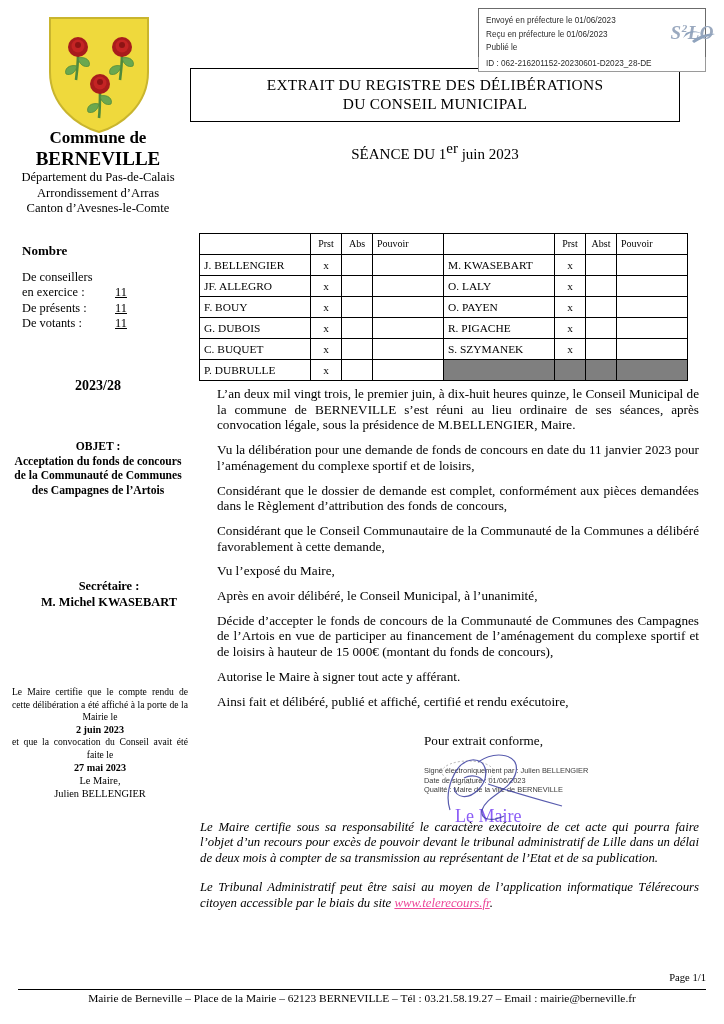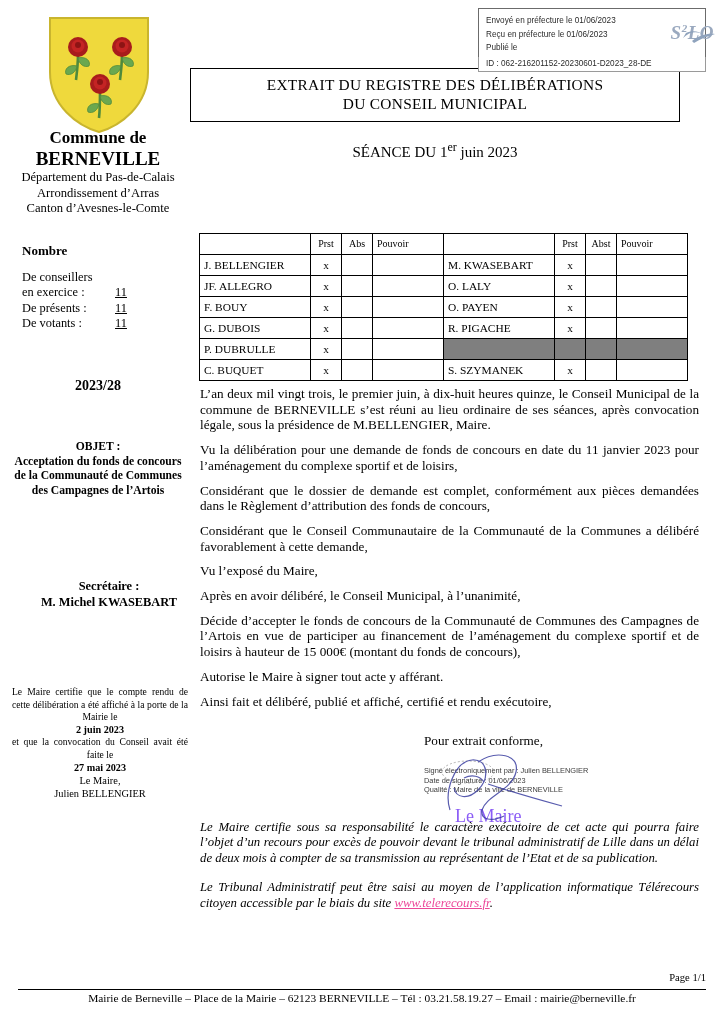--- a/index.html
+++ b/index.html
@@ -219,21 +219,21 @@
   
   .body-col {
     position: absolute;
     left: 200px;
     top: 386px;
     width: 499px;
     font-size: 13.2px;
     line-height: 15.7px;
     text-align: justify;
   }
-  .body-col p { margin: 0 0 9px 0; }
+  .body-col p { margin: 0 0 9px 17px; }
 
   .pour-extrait {
     position: absolute;
     left: 424px;
     top: 733px;
     font-size: 13.2px;
   }
   .sig-text {
     position: absolute;
     left: 424px;
@@ -340,21 +340,21 @@
     <circle cx="56" cy="70" r="10" fill="#a81c1c"></circle>
     <circle cx="56" cy="69" r="6.5" fill="#c42424"></circle>
     <circle cx="56" cy="68" r="3" fill="#8d1414"></circle>
   </g>
 </svg>
 
 <div class="title-box">
   <div class="title-line">EXTRAIT DU REGISTRE DES DÉLIBÉRATIONS</div>
   <div class="title-line">DU CONSEIL MUNICIPAL</div>
 </div>
-<div class="seance">SÉANCE DU 1<sup style="font-size:12px">er</sup> juin 2023</div>
+<div class="seance">SÉANCE DU 1<sup style="font-size:15px">er</sup> juin 2023</div>
 
 <div class="left-col">
   <div class="commune-de">Commune de</div>
   <div class="commune-name">BERNEVILLE</div>
   <div class="sub-line">Département du Pas-de-Calais</div>
   <div class="sub-line">Arrondissement d’Arras</div>
   <div class="sub-line">Canton d’Avesnes-le-Comte</div>
 
   <div class="nombre-title">Nombre</div>
   <div class="counts">
@@ -446,38 +446,38 @@
     <td class="c-name">G. DUBOIS</td>
     <td class="c-prst">x</td>
     <td class="c-abs"></td>
     <td class="c-pouv"></td>
     <td class="c-name">R. PIGACHE</td>
     <td class="c-prst">x</td>
     <td class="c-abs"></td>
     <td class="c-pouv"></td>
   </tr>
   <tr>
+    <td class="c-name">C. BUQUET</td>
+    <td class="c-prst">x</td>
+    <td class="c-abs"></td>
+    <td class="c-pouv"></td>
+    <td class="c-name">S. SZYMANEK</td>
+    <td class="c-prst">x</td>
+    <td class="c-abs"></td>
+    <td class="c-pouv"></td>
+  </tr>
+  <tr>
     <td class="c-name">P. DUBRULLE</td>
     <td class="c-prst">x</td>
     <td class="c-abs"></td>
     <td class="c-pouv"></td>
     <td class="c-name greyed"></td>
     <td class="c-prst greyed"></td>
     <td class="c-abs greyed"></td>
     <td class="c-pouv greyed"></td>
-  </tr>
-  <tr>
-    <td class="c-name">C. BUQUET</td>
-    <td class="c-prst">x</td>
-    <td class="c-abs"></td>
-    <td class="c-pouv"></td>
-    <td class="c-name">S. SZYMANEK</td>
-    <td class="c-prst">x</td>
-    <td class="c-abs"></td>
-    <td class="c-pouv"></td>
   </tr>
 </tbody>
   </table>
 
 <div class="body-col">
   <p>L’an deux mil vingt trois, le premier juin, à dix-huit heures quinze, le Conseil Municipal de la commune de BERNEVILLE s’est réuni au lieu ordinaire de ses séances, après convocation légale, sous la présidence de M.BELLENGIER, Maire.</p>
   <p>Vu la délibération pour une demande de fonds de concours en date du 11 janvier 2023 pour l’aménagement du complexe sportif et de loisirs,</p>
   <p>Considérant que le dossier de demande est complet, conformément aux pièces demandées dans le Règlement d’attribution des fonds de concours,</p>
   <p>Considérant que le Conseil Communautaire de la Communauté de la Communes a délibéré favorablement à cette demande,</p>
   <p>Vu l’exposé du Maire,</p>

